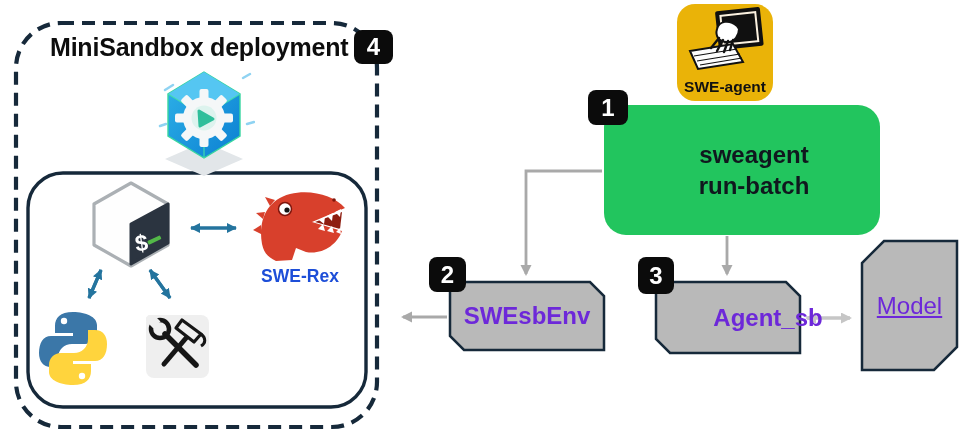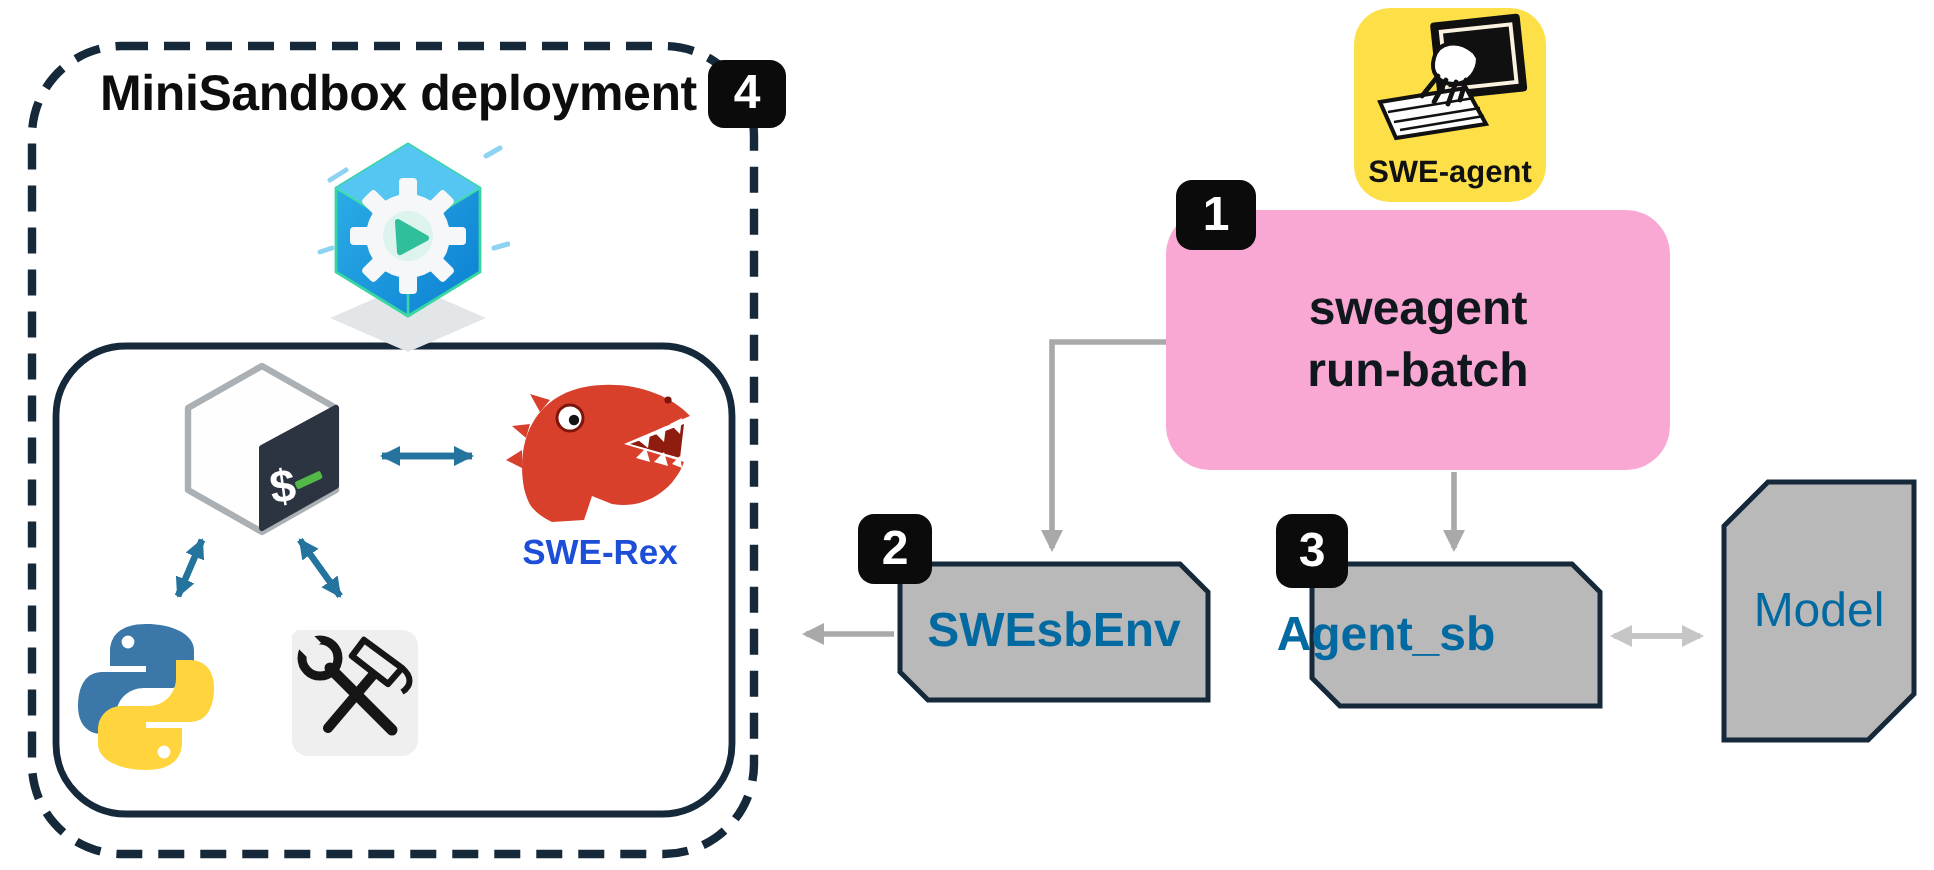--- a/index.html
+++ b/index.html
@@ -6,28 +6,28 @@
   .stage{position:relative;width:967px;height:435px;background:#fff;overflow:hidden;
          font-family:"Liberation Sans",sans-serif;color:#151515;}
   .layer{position:absolute;left:0;top:0;}
   .abs{position:absolute;}
   .title{position:absolute;left:50px;top:33px;font-size:25px;font-weight:700;
          letter-spacing:-0.2px;color:#0d0d0d;white-space:nowrap;text-align:center;}
   .badge{position:absolute;background:#0B0B0B;color:#fff;border-radius:8px;
          display:flex;align-items:center;justify-content:center;
          font-size:24px;font-weight:700;}
   .node-label{position:absolute;display:flex;align-items:center;justify-content:center;
-         font-size:24px;font-weight:700;color:#0369a1;}
-  .model-label{font-weight:500;}
-  .bluebox{position:absolute;left:583px;top:105px;width:252px;height:130px;
-         background:#f9a8d4;border-radius:22px;display:flex;flex-direction:column;
+         font-size:24px;font-weight:700;color:#6d28d9;}
+  .model-label{font-weight:500;text-decoration:underline;}
+  .bluebox{position:absolute;left:604px;top:105px;width:252px;height:130px;
+         background:#22c55e;border-radius:22px;display:flex;flex-direction:column;
          align-items:center;justify-content:center;gap:7px;
-         font-size:24px;font-weight:700;color:#10181e;line-height:1;}
+         font-size:24px;font-weight:700;color:#10181e;line-height:1;padding-left:24px;}
   .agent-icon{position:absolute;left:677px;top:4px;width:96px;height:97px;
-         background:#fde047;border-radius:18px;}
+         background:#eab308;border-radius:18px;}
   .agent-label{position:absolute;left:0;bottom:5px;width:100%;text-align:center;
          font-size:15.5px;font-weight:600;color:#111;}
   .swe-rex-label{position:absolute;left:246px;top:266px;width:108px;text-align:center;
          font-size:17.5px;font-weight:700;color:#1d4ed8;}
 </style>
 </head>
 <body>
 
 <div class="stage">
 
@@ -191,18 +191,18 @@
 
   <div class="bluebox">
     <div>sweagent</div>
     <div>run-batch</div>
   </div>
   <div class="badge" style="left:588px;top:90px;width:40px;height:35px;">1</div>
 
   <div class="node-label" style="left:450px;top:282px;width:154px;height:68px;">SWEsbEnv</div>
   <div class="badge" style="left:429px;top:257px;width:37px;height:35px;">2</div>
 
-  <div class="node-label" style="left:621px;top:282px;width:144px;height:71px;">Agent_sb</div>
+  <div class="node-label" style="left:696px;top:282px;width:144px;height:71px;">Agent_sb</div>
   <div class="badge" style="left:638px;top:257px;width:36px;height:37px;">3</div>
 
   <div class="node-label model-label" style="left:862px;top:241px;width:95px;height:129px;">Model</div>
 
 </div>
 
 </body></html>

